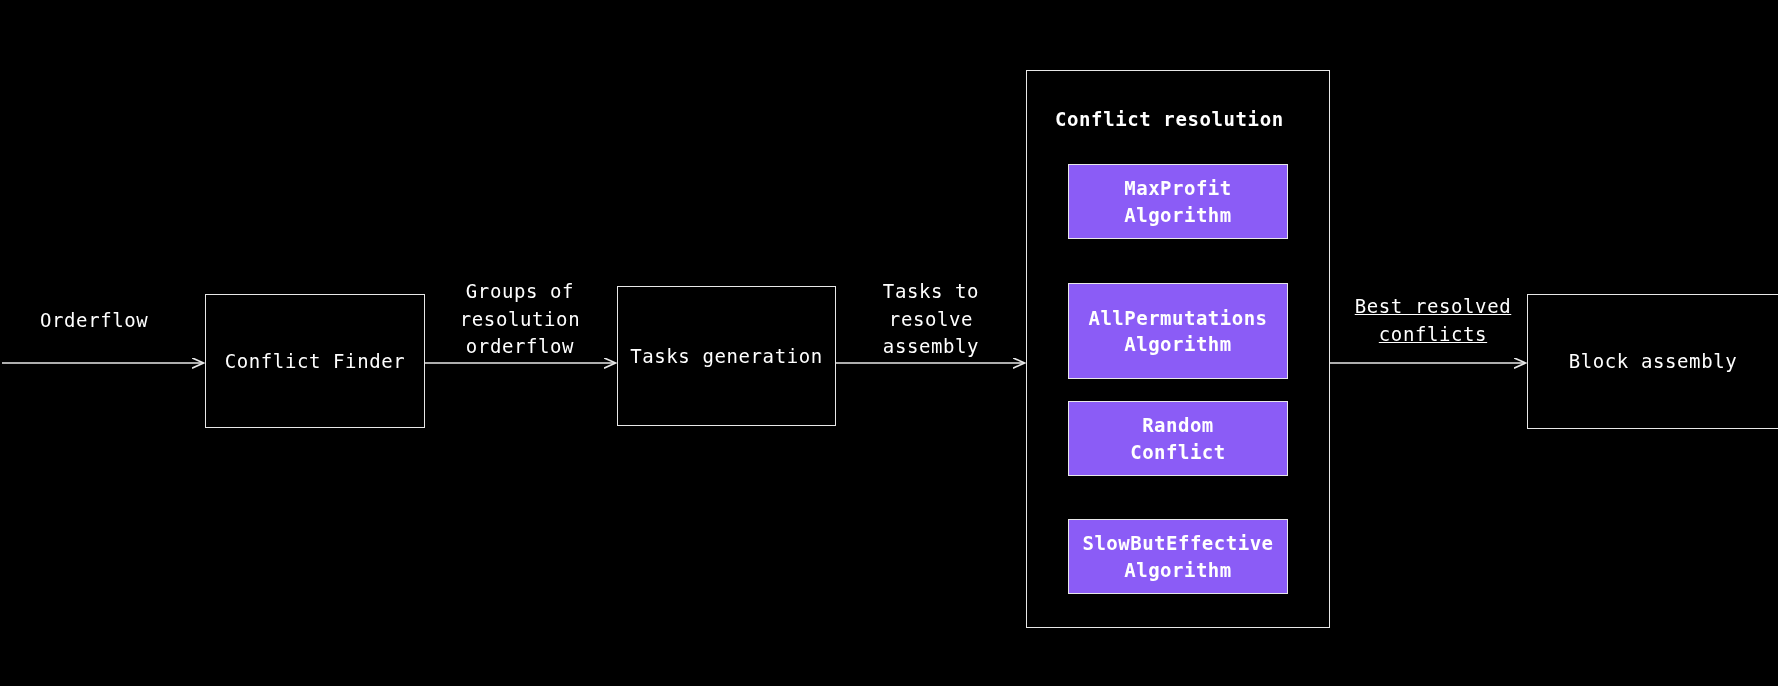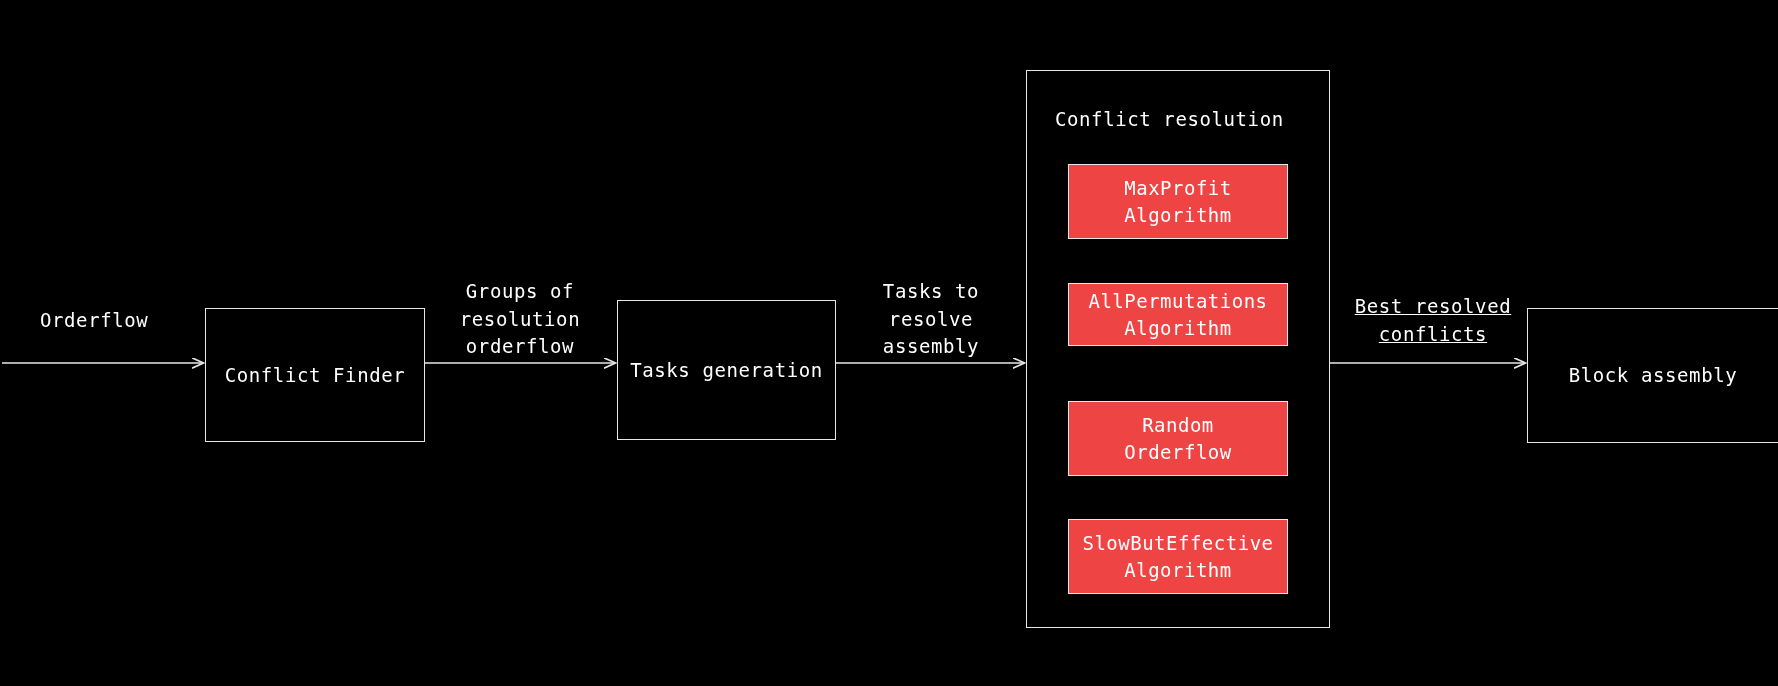--- a/index.html
+++ b/index.html
@@ -25,21 +25,20 @@
     background: #000000;
     display: flex;
     align-items: center;
     justify-content: center;
     text-align: center;
     color: #ffffff;
     font-size: 19px;
     letter-spacing: 0.6px;
     line-height: 1.38;
     white-space: pre-line;
-    margin-top: 14px;
   }
 
   .group-box {
     position: absolute;
     box-sizing: border-box;
     border: 1.6px solid #e8e8e8;
     background: #000000;
   }
 
   .group-title {
@@ -47,30 +46,31 @@
     font-size: 19px;
     letter-spacing: 0.6px;
     color: #ffffff;
     white-space: nowrap;
   }
 
   .sub-node {
     position: absolute;
     box-sizing: border-box;
     border: 1.6px solid #e8e8e8;
-    background: #ef4444;
+    background: #8b5cf6;
     display: flex;
     align-items: center;
     justify-content: center;
     text-align: center;
     color: #ffffff;
     font-size: 19px;
     letter-spacing: 0.5px;
     line-height: 1.38;
     white-space: pre-line;
+    font-weight: bold;
   }
 
   
   .edge-label {
     position: absolute;
     font-size: 19px;
     letter-spacing: 0.6px;
     line-height: 1.45;
     color: #ffffff;
     text-align: center;
@@ -124,27 +124,27 @@
 
   <div class="node" style="left:205px; top:294px; width:220px; height:134px;">Conflict Finder</div>
 
   <div class="node" style="left:617px; top:286px; width:219px; height:140px;">Tasks generation</div>
 
   <div class="node" style="left:1527px; top:294px; width:252px; height:135px;">Block assembly</div>
 
   <div class="group-box" style="left:1026px; top:70px; width:304px; height:558px;">
   </div>
 
-  <div class="group-title" style="left:1055px; top:108px;">Conflict resolution</div>
+  <div class="group-title" style="left:1055px; top:108px;font-weight:bold;">Conflict resolution</div>
 
   <div class="sub-node" style="left:1068px; top:164px; width:220px; height:75px;">MaxProfit
 Algorithm</div>
 
-  <div class="sub-node" style="left:1068px; top:283px; width:220px; height:63px;">AllPermutations
+  <div class="sub-node" style="left:1068px; top:283px; width:220px; height:96px;">AllPermutations
 Algorithm</div>
 
   <div class="sub-node" style="left:1068px; top:401px; width:220px; height:75px;">Random
-Orderflow</div>
+Conflict</div>
 
   <div class="sub-node" style="left:1068px; top:519px; width:220px; height:75px;">SlowButEffective
 Algorithm</div>
 
 </div>
 
 </body></html>

